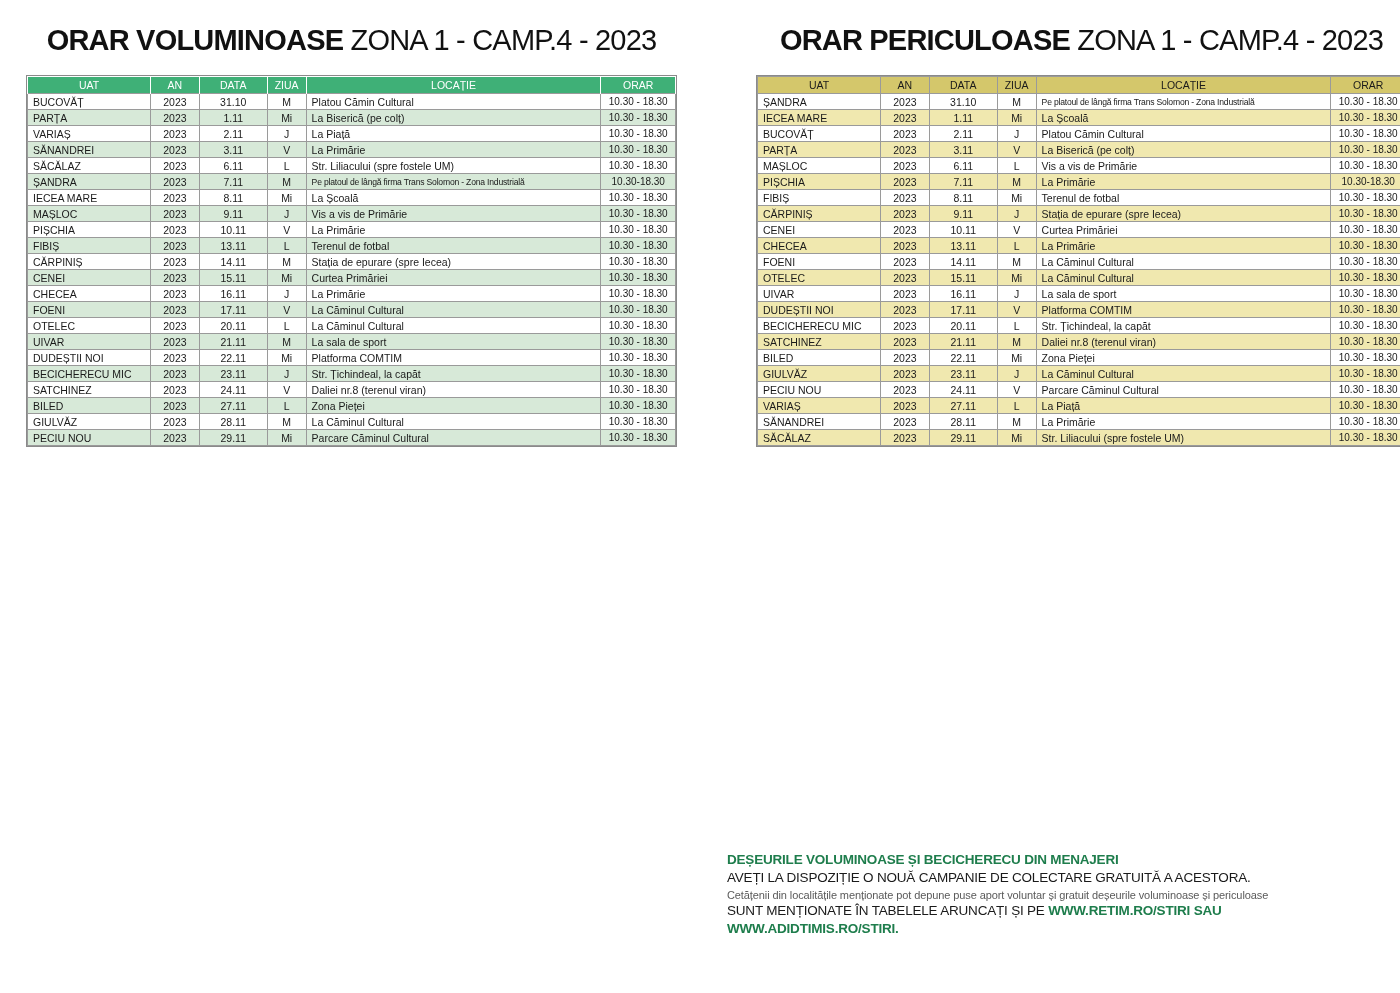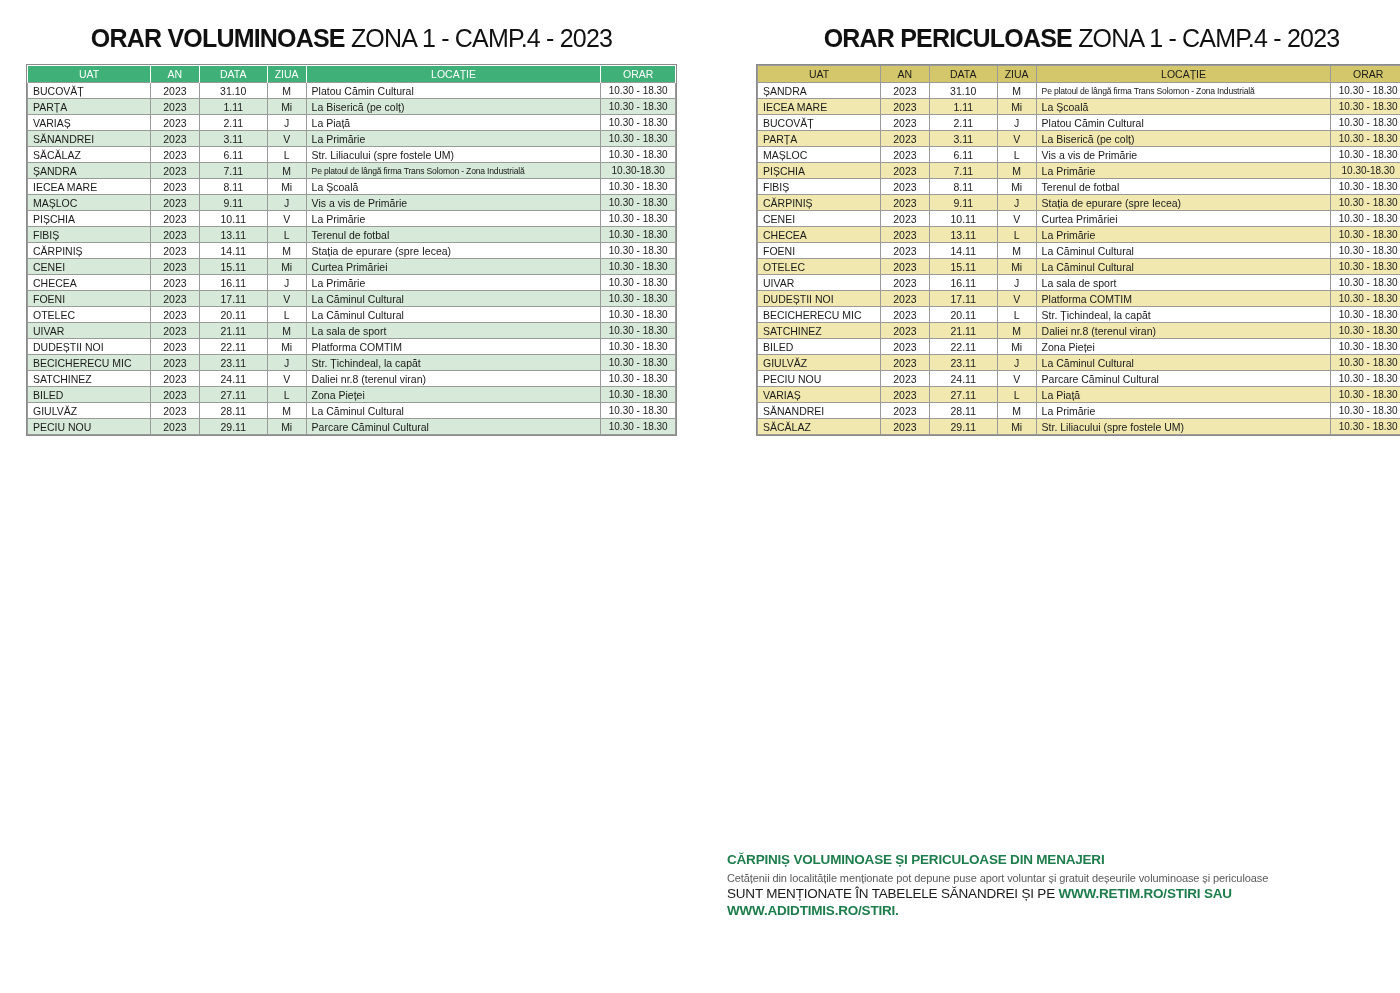--- a/index.html
+++ b/index.html
@@ -6,22 +6,22 @@
   html,body { background:#ffffff; }
   .page {
     position:relative; width:1400px; height:993px; background:#ffffff;
     font-family:"Liberation Sans", sans-serif; color:#1a1a1a; overflow:hidden;
   }
   .panel { position:absolute; top:24px; width:649px; }
   .panel.left  { left:27px; }
   .panel.right { left:757px; }
 
   .table-title {
-    text-align:center; font-size:25px; letter-spacing:-0.8px;
-    white-space:nowrap; margin-bottom:12px; color:#111;
+    text-align:center; font-size:29px; letter-spacing:-0.8px;
+    white-space:nowrap; margin-bottom:19px; color:#111;
   }
   .table-title .t-main { font-weight:700; }
   .table-title .t-sub  { font-weight:400; }
 
   table.schedule {
     width:100%; border-collapse:collapse; table-layout:fixed;
     font-size:10.5px; outline:1px solid #8a8a8a;
   }
   table.schedule th, table.schedule td {
     border:1px solid #9a9a9a; padding:1.5px 5px; height:16px;
@@ -458,18 +458,19 @@
             <td class="c2">29.11</td>
             <td class="c3">Mi</td>
             <td class="c4">Str. Liliacului (spre fostele UM)</td>
             <td class="c5">10.30 - 18.30</td>
           </tr>
         </tbody>
     </table>
   </div>
 
   <div class="footer-block">
-    <div class="f-big f-green">CĂRPINIȘ VOLUMINOASE ȘI PERICULOASE DIN MENAJERI</div>
+    <div class="f-big f-green">DEȘEURILE VOLUMINOASE ȘI BECICHERECU DIN MENAJERI</div>
+    <div class="f-big">AVEȚI LA DISPOZIȚIE O NOUĂ CAMPANIE DE COLECTARE GRATUITĂ A ACESTORA.</div>
     <div class="f-small first">Cetățenii din localitățile menționate pot depune puse aport voluntar și gratuit deșeurile voluminoase și periculoase</div>
-    <div class="f-big"><span>SUNT MENȚIONATE ÎN TABELELE SĂNANDREI ȘI PE </span><span class="f-links">WWW.RETIM.RO/STIRI SAU WWW.ADIDTIMIS.RO/STIRI.</span></div>
+    <div class="f-big"><span>SUNT MENȚIONATE ÎN TABELELE ARUNCAȚI ȘI PE </span><span class="f-links">WWW.RETIM.RO/STIRI SAU WWW.ADIDTIMIS.RO/STIRI.</span></div>
   </div>
 
 </div>
 
 </body></html>

